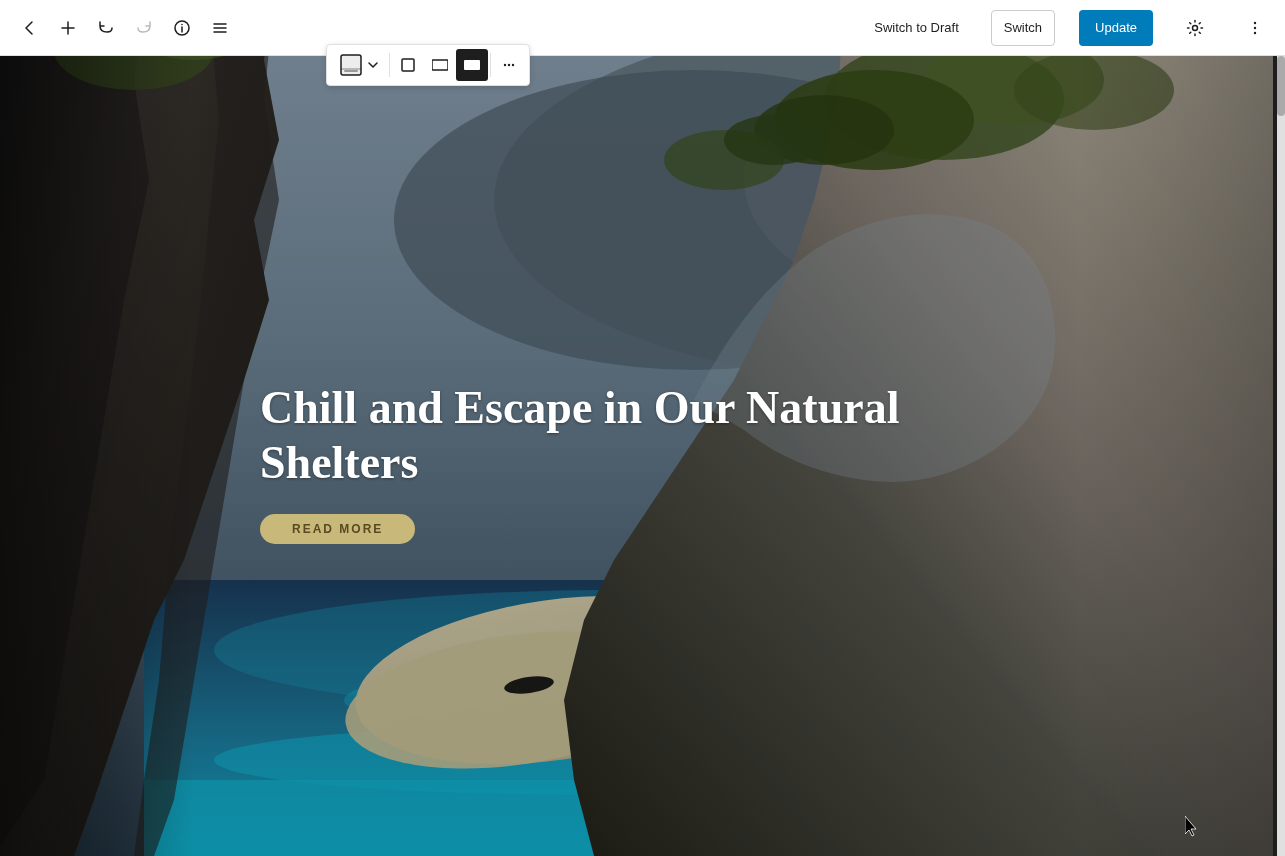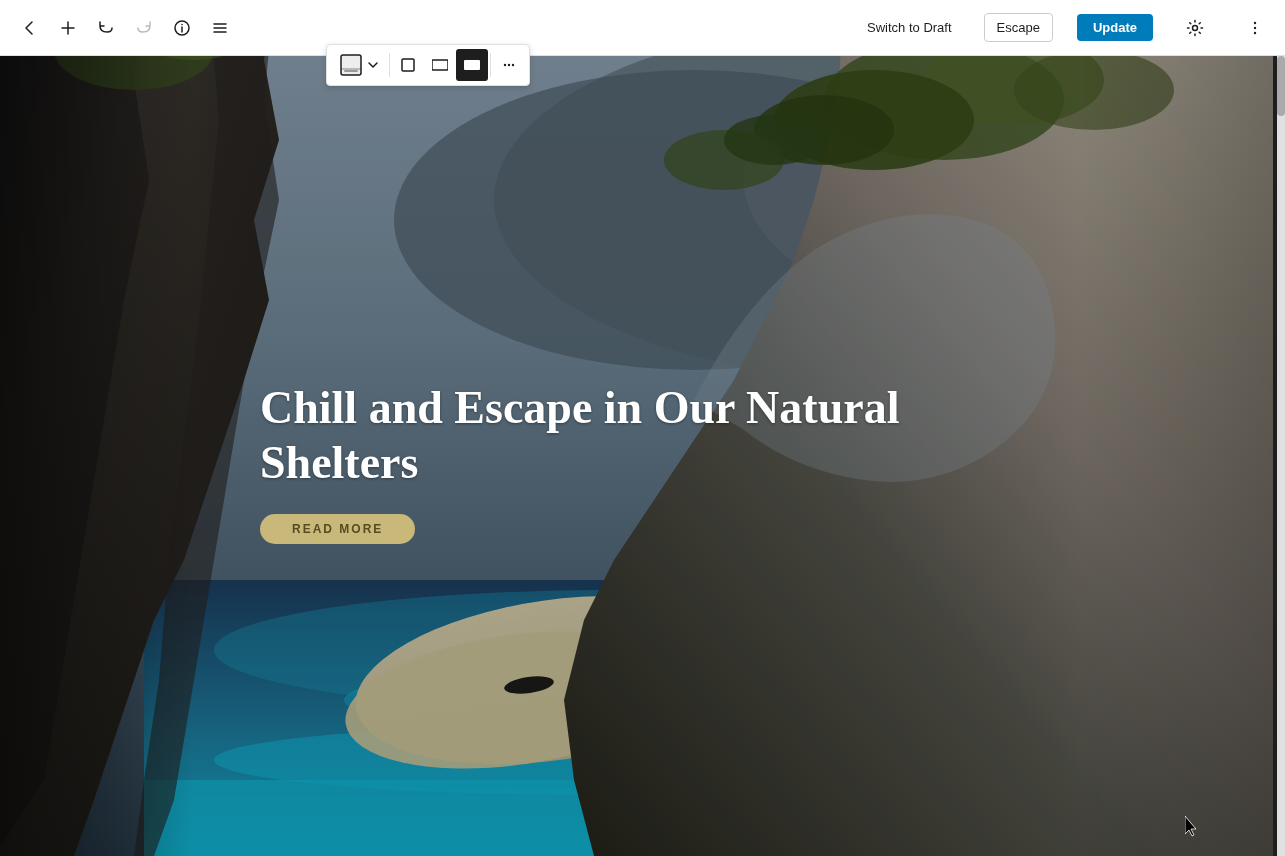--- a/index.html
+++ b/index.html
@@ -31,21 +31,20 @@
       cursor: pointer;
       display: flex;
       align-items: center;
       justify-content: center;
       color: #1e1e1e;
       font-size: 18px;
     }
     .toolbar-icon-btn.disabled { opacity: 0.3; cursor: not-allowed; }
     .toolbar-right {
       display: flex;
-      align-items: center;
       gap: 24px;
       margin-left: auto;
     }
     .switch-to-draft {
       background: none;
       border: none;
       color: #1e1e1e;
       font-size: 13px;
       cursor: pointer;
       padding: 6px 8px;
@@ -58,21 +57,21 @@
       font-size: 13px;
       cursor: pointer;
       padding: 6px 12px;
       border-radius: 4px;
     }
     .update-btn {
       background: #007cba;
       border: none;
       color: #fff;
       font-size: 13px;
-      font-weight: 700;
+      font-weight: 400;
       cursor: pointer;
       padding: 6px 16px;
       border-radius: 4px;
     }
     .settings-btn, .options-btn {
       width: 36px;
       height: 36px;
       border: none;
       background: transparent;
       border-radius: 4px;
@@ -401,21 +400,21 @@
       <svg width="18" height="18" viewBox="0 0 18 18">
         <line x1="3" y1="5" x2="15" y2="5" stroke="#1e1e1e" stroke-width="1.5" stroke-linecap="round"></line>
         <line x1="3" y1="9" x2="15" y2="9" stroke="#1e1e1e" stroke-width="1.5" stroke-linecap="round"></line>
         <line x1="3" y1="13" x2="15" y2="13" stroke="#1e1e1e" stroke-width="1.5" stroke-linecap="round"></line>
       </svg>
     </button>
   </div>
 
   <div class="toolbar-right">
     <button class="switch-to-draft">Switch to Draft</button>
-    <button class="preview-btn">Escape</button>
+    <button class="preview-btn">Switch</button>
     <button class="update-btn">Update</button>
     <button class="settings-btn" title="Settings">
       <svg width="18" height="18" viewBox="0 0 18 18">
         <circle cx="9" cy="9" r="2.5" stroke="#1e1e1e" stroke-width="1.5" fill="none"></circle>
         <path d="M9 1.5 L9 3 M9 15 L9 16.5 M1.5 9 L3 9 M15 9 L16.5 9 M3.7 3.7 L4.8 4.8 M13.2 13.2 L14.3 14.3 M14.3 3.7 L13.2 4.8 M4.8 13.2 L3.7 14.3" stroke="#1e1e1e" stroke-width="1.5" stroke-linecap="round"></path>
       </svg>
     </button>
     <button class="options-btn" title="Options">
       <svg width="18" height="18" viewBox="0 0 18 18">
         <circle cx="9" cy="4" r="1.2" fill="#1e1e1e"></circle>

